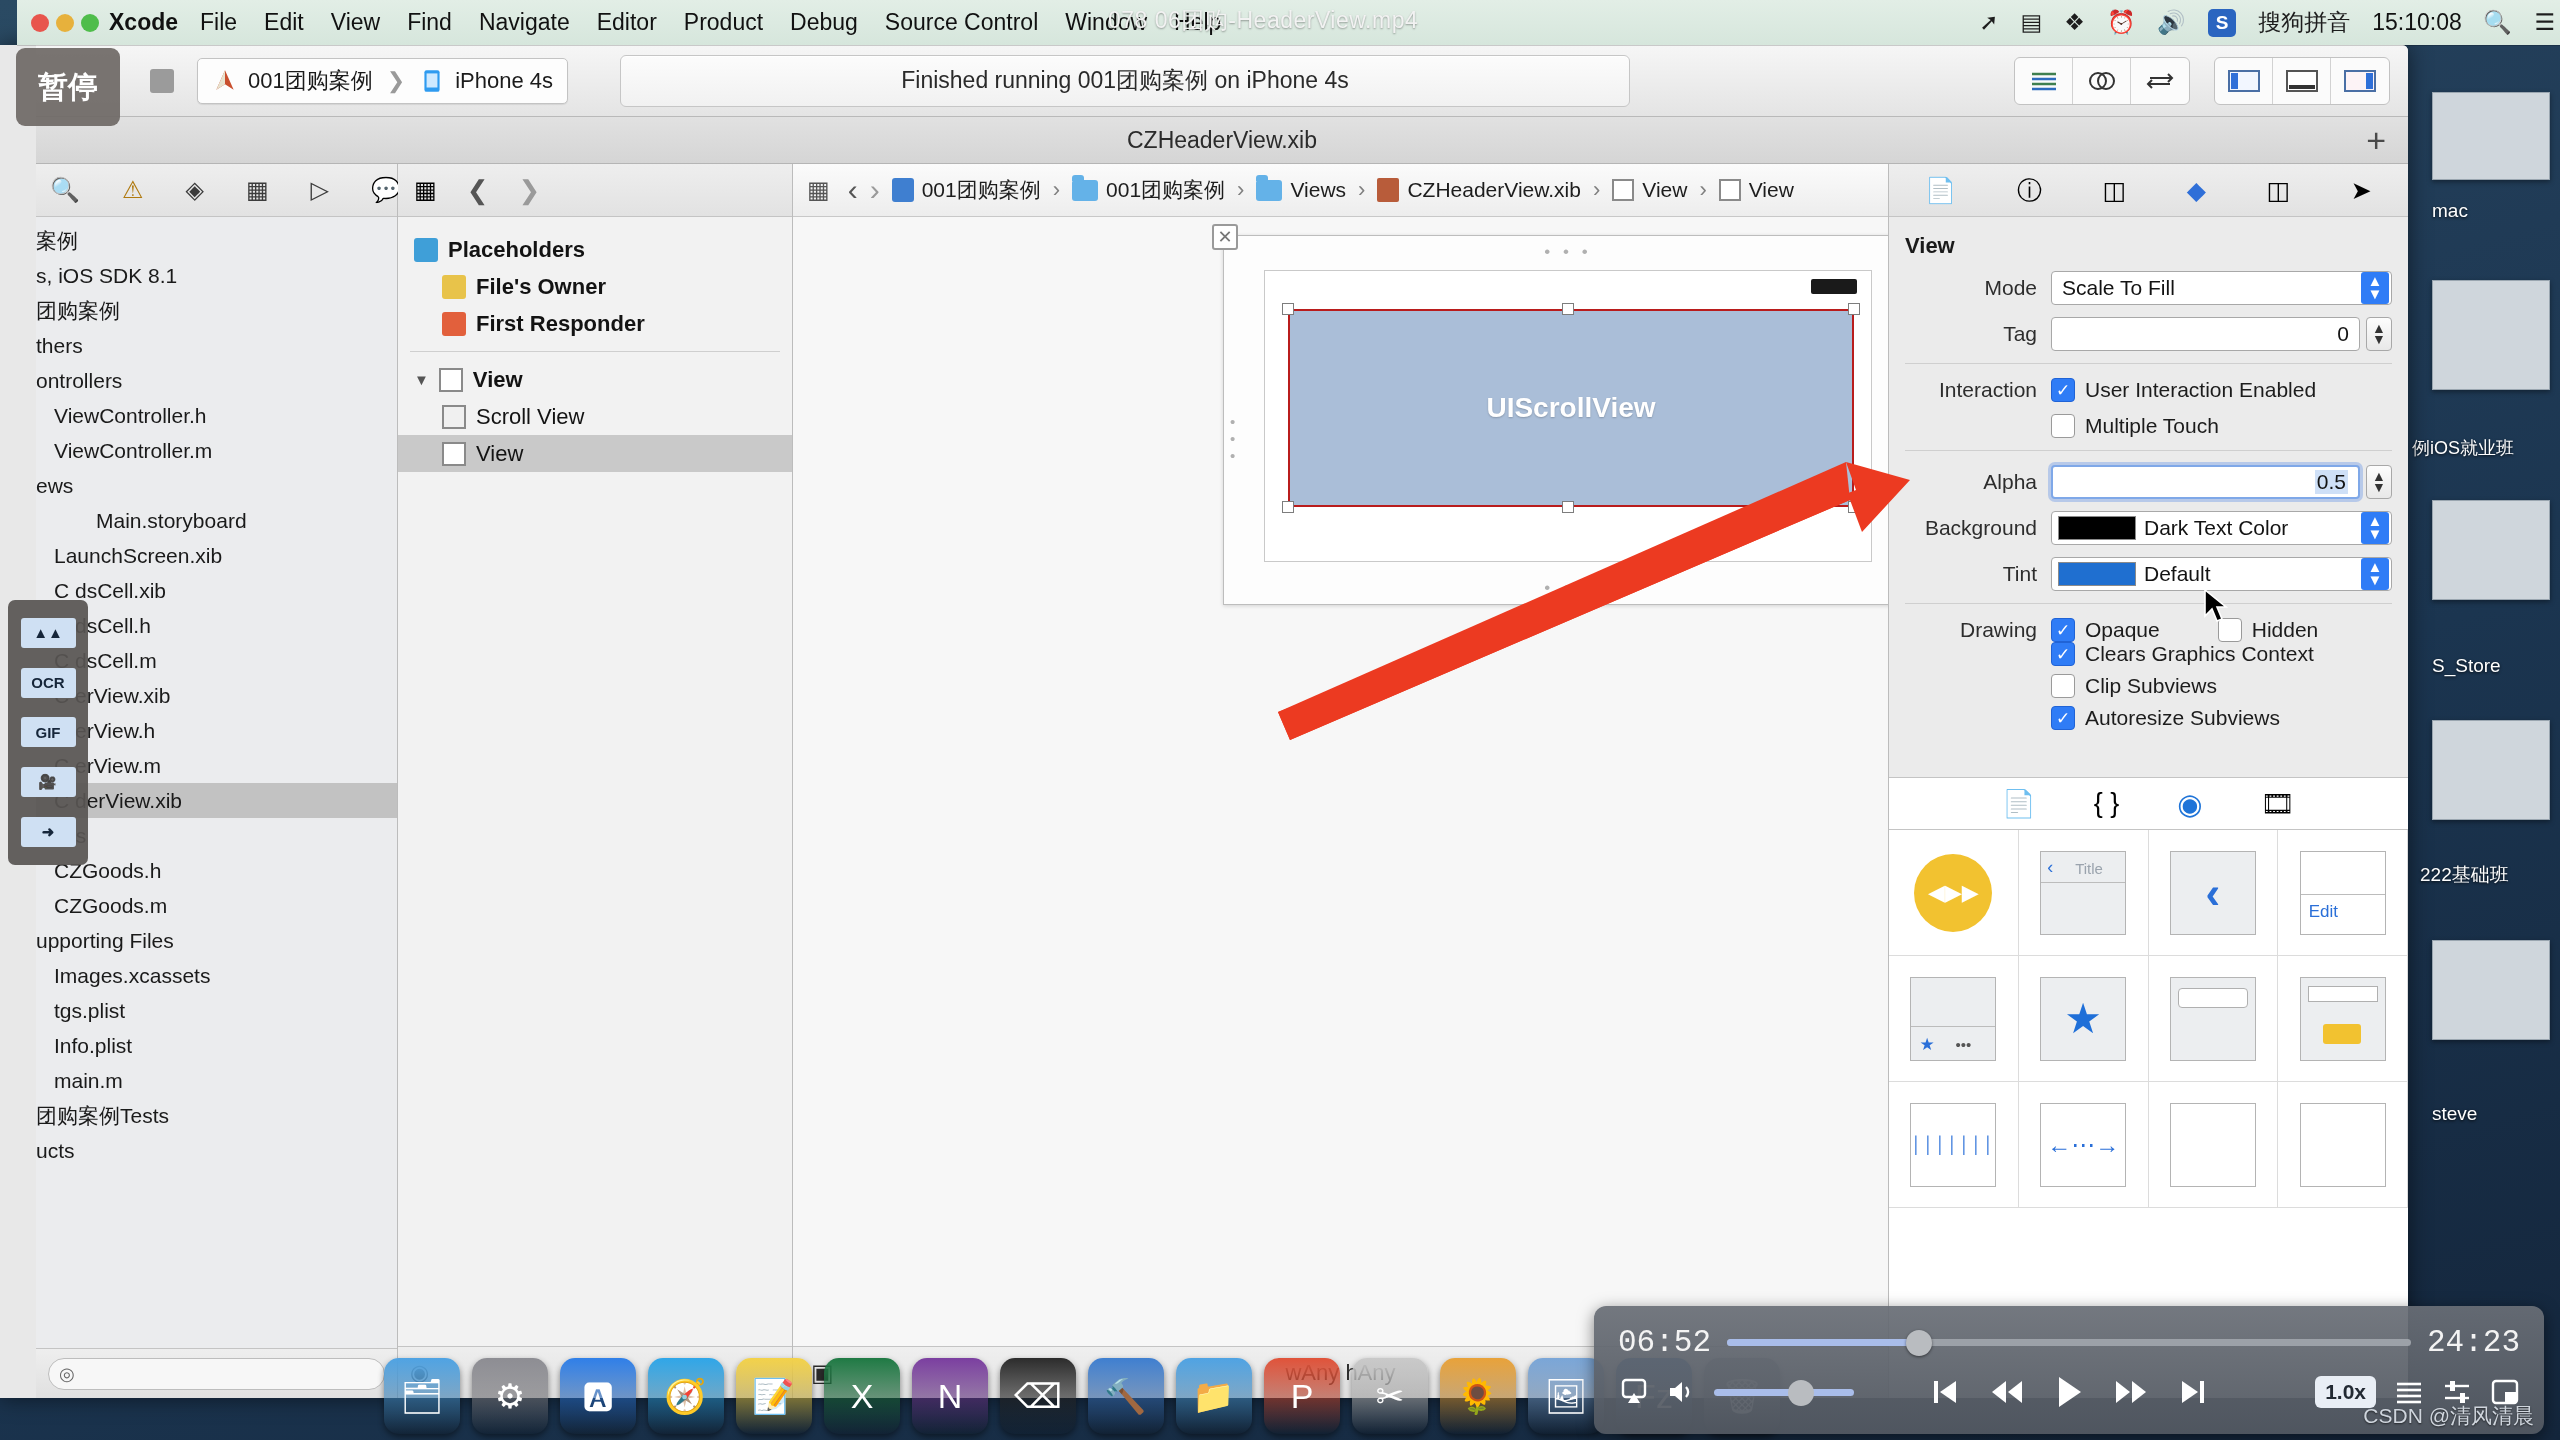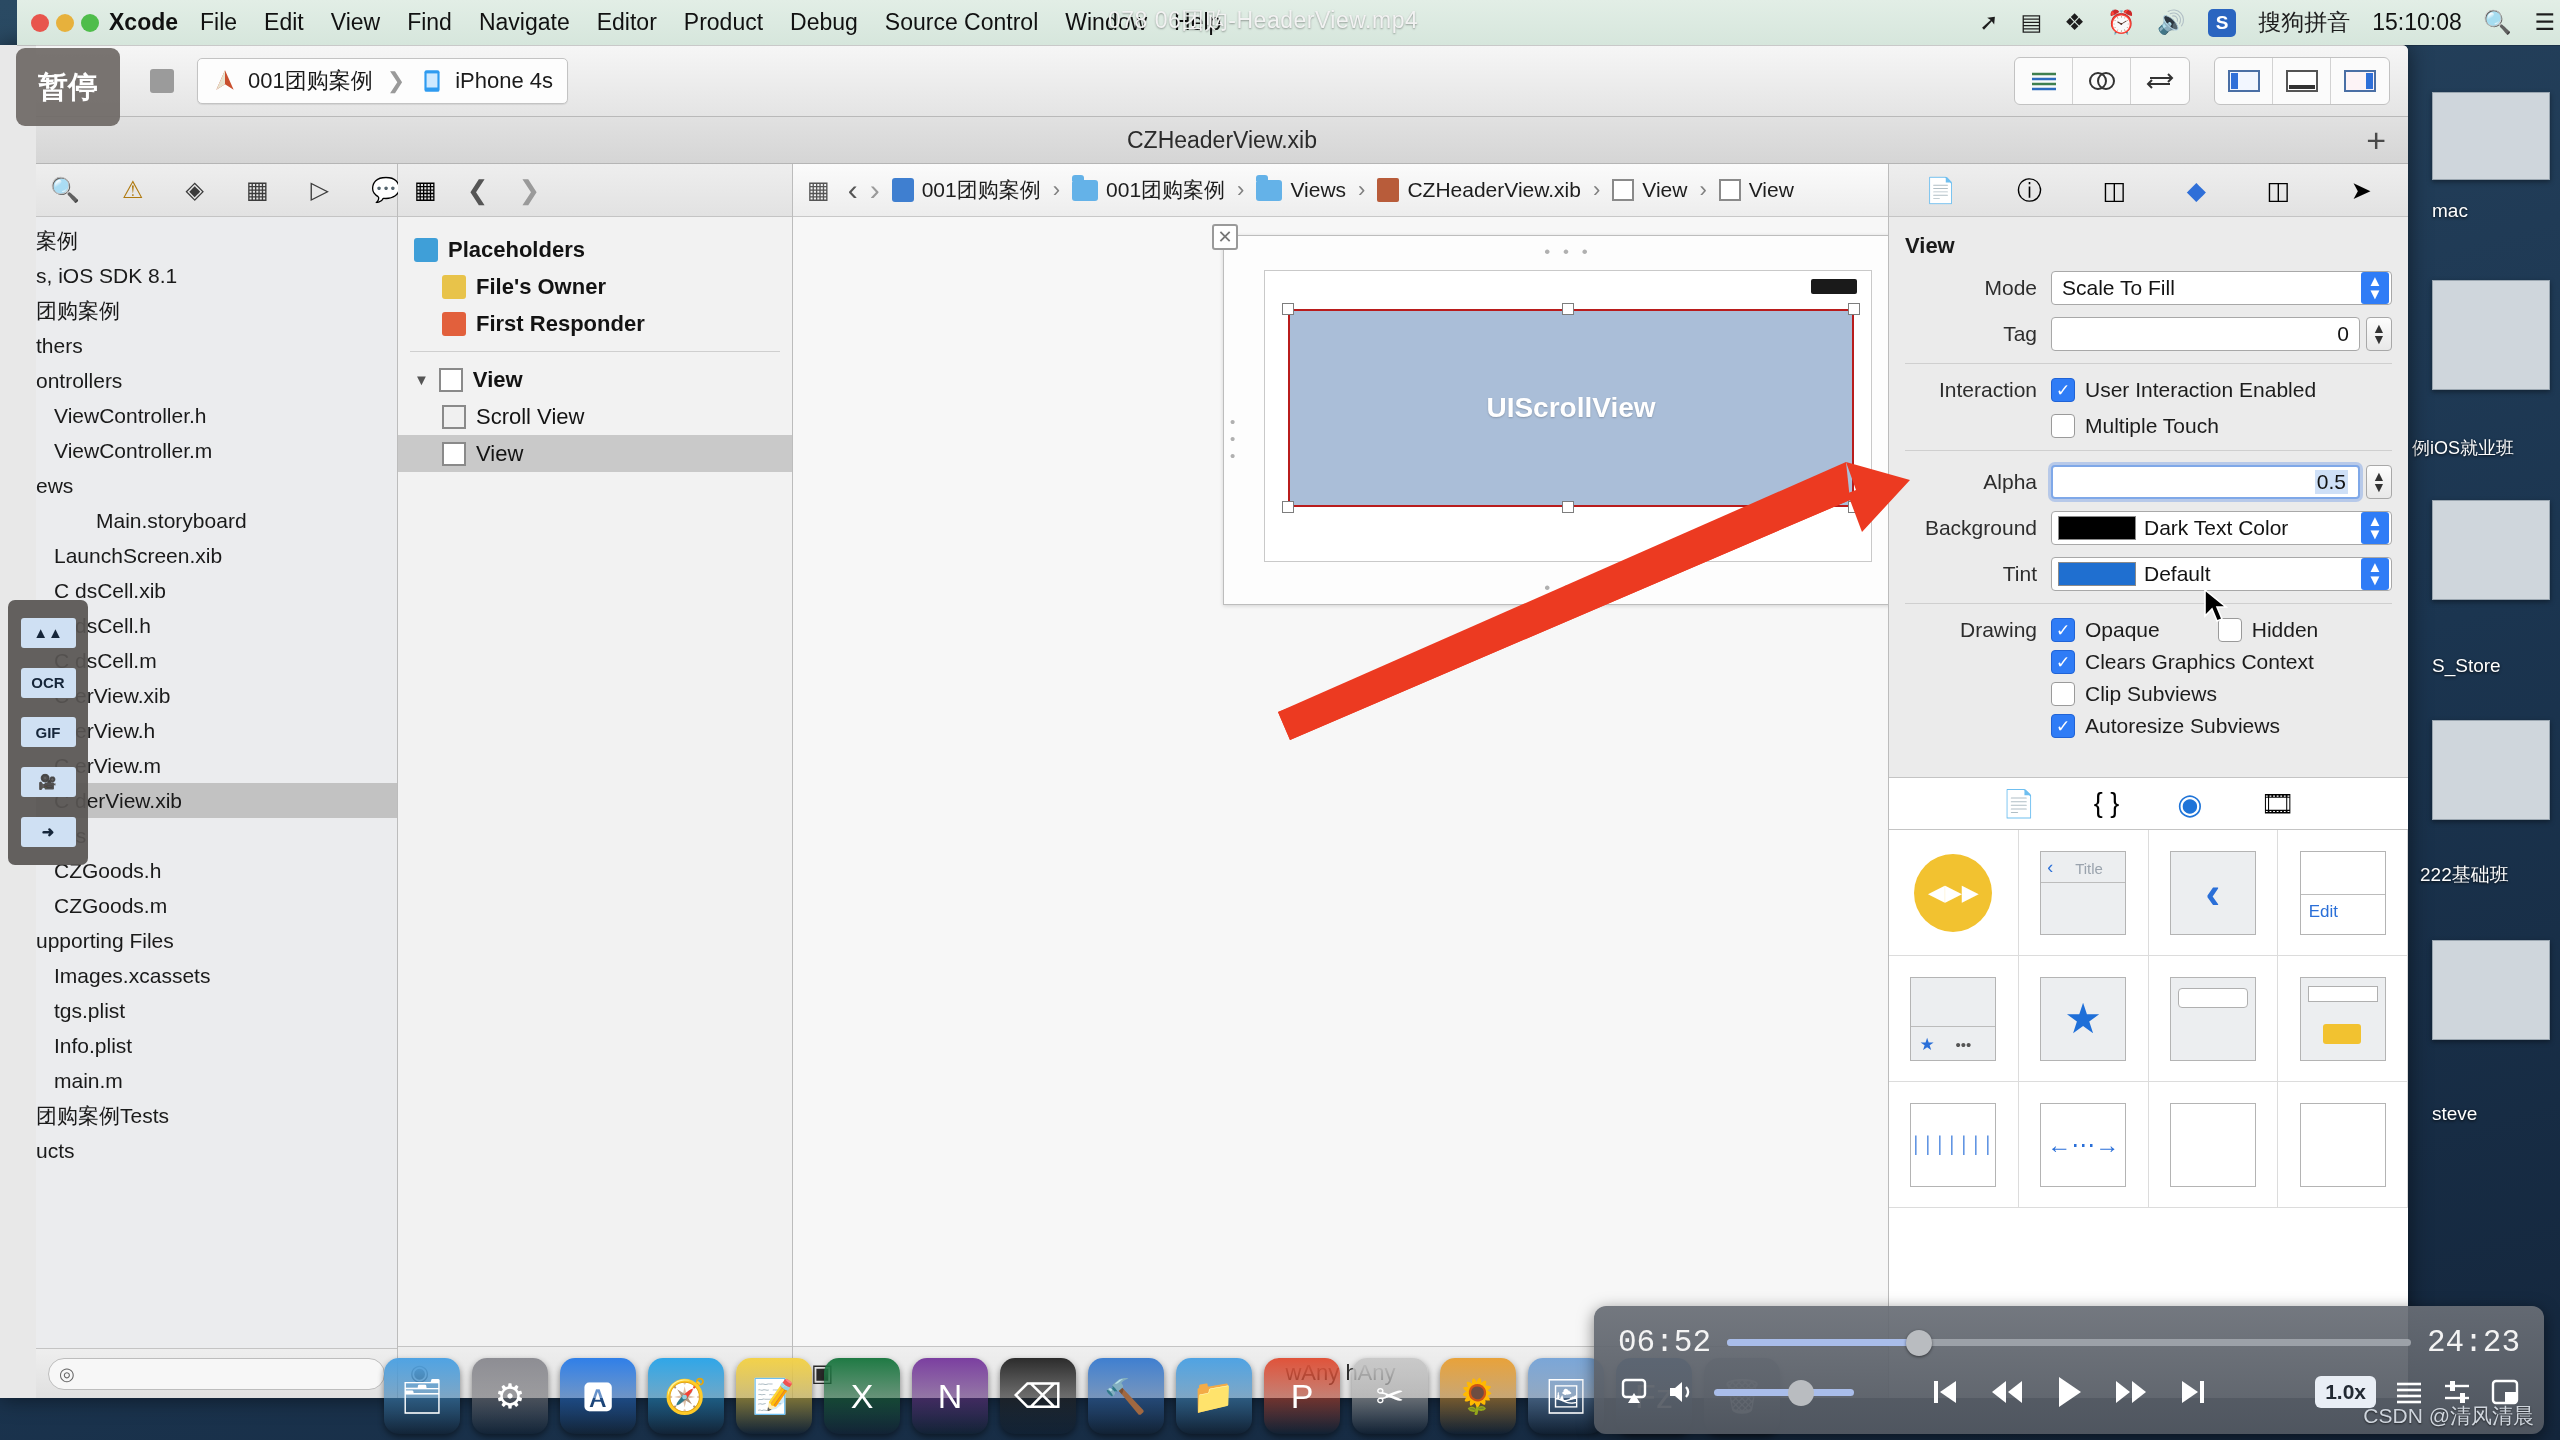--- a/index.html
+++ b/index.html
@@ -331,20 +331,23 @@
           <path d="M12 2 L20 20 L12 15 L4 20 Z" fill="#c94f2e"></path>
           <path d="M12 2 L12 15 L4 20 Z" fill="#e8e3cf"></path>
         </svg>
       <span>001团购案例</span>
       <span class="sep">❯</span>
       <svg class="ico-a" viewBox="0 0 24 24">
           <rect x="5" y="2" width="14" height="20" rx="2" fill="#2f9bf0"></rect>
           <rect x="7" y="5" width="10" height="13" fill="#cfe9ff"></rect>
         </svg>
       <span>iPhone 4s</span>
+    </div>
+    <div class="activity-box">
+      <span>Finished running 001团购案例 on iPhone 4s</span>
     </div>
     <div class="tb-right">
       <div class="seg">
         <div>
           <svg width="32" height="24" viewBox="0 0 32 24">
               <g stroke-width="2.5">
                 <line x1="4" y1="5" x2="28" y2="5" stroke="#3f7f4f"></line>
                 <line x1="4" y1="10" x2="28" y2="10" stroke="#2d6bbd"></line>
                 <line x1="4" y1="15" x2="28" y2="15" stroke="#3f7f4f"></line>
                 <line x1="4" y1="20" x2="28" y2="20" stroke="#2d6bbd"></line>
@@ -667,21 +670,21 @@
           <div class="flabel">Tint</div>
           <div class="fpop" style="padding-left:6px;">
             <span class="swatch" style="background:#1f6fd0;"></span>
             <span>Default</span>
             <span class="stepper-blue">▲<br>▼</span>
           </div>
         </div>
 
         <div class="hr"></div>
 
-        <div class="frow" style="margin-bottom:8px;align-items:center;">
+        <div class="frow" style="margin-bottom:0;align-items:center;">
           <div class="flabel">Drawing</div>
           <div class="cbrow" style="margin-bottom:0;flex:1;">
             <span class="cb on">✓</span>
             <span>Opaque</span>
             <span class="cb" style="margin-left:58px;"></span>
             <span>Hidden</span>
           </div>
         </div>
         <div class="frow" style="margin-bottom:8px;">
           <div class="flabel"></div>

